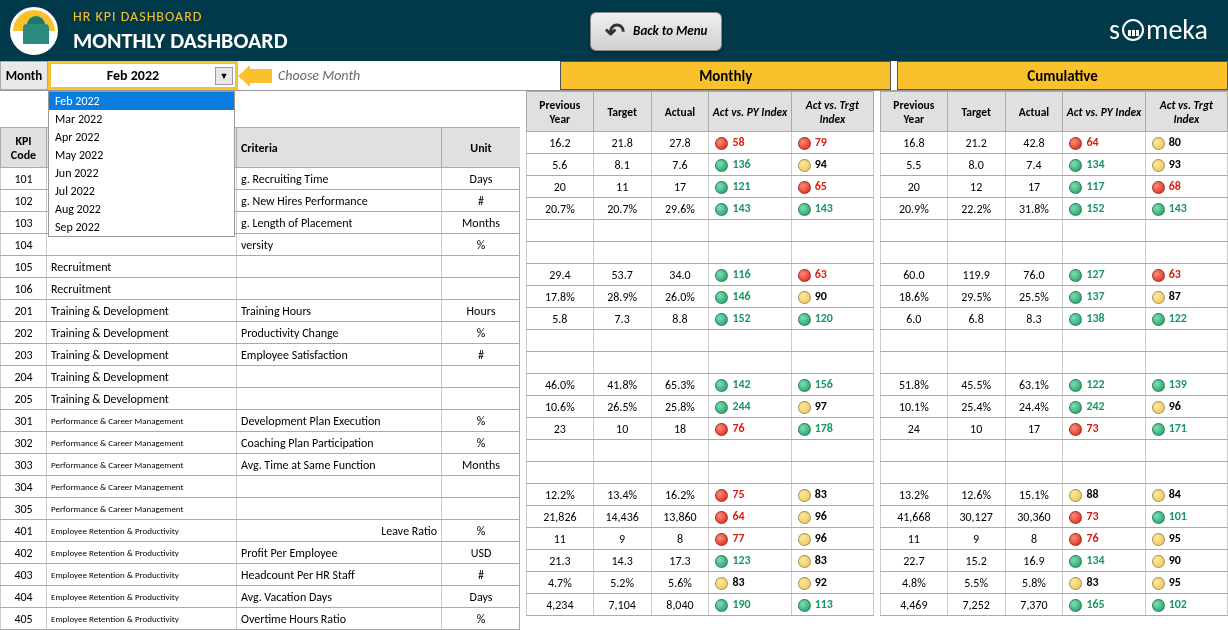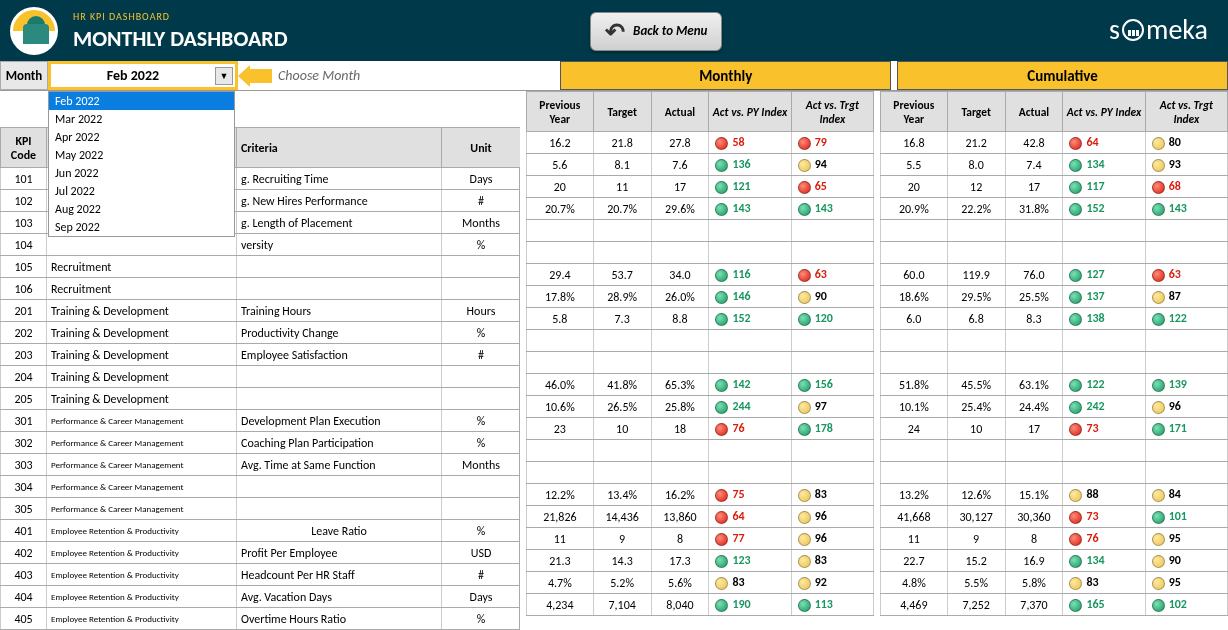--- a/index.html
+++ b/index.html
@@ -39,21 +39,21 @@
 }
 .avatar::after {
   content: '';
   position: absolute;
   width: 26px; height: 20px;
   background: #2a8a7e;
   border-radius: 4px 4px 0 0;
   bottom: 8px; left: 10px;
 }
 .header-titles { color: #f9c22d; }
-.header-title1 { font-size: 10px; font-weight: normal; letter-spacing: 1px; margin-bottom: 2px; }
+.header-title1 { font-size: 14px; font-weight: normal; letter-spacing: 1px; margin-bottom: 2px; }
 .header-title2 { font-size: 22px; font-weight: bold; color: #fff; }
 .back-btn {
   position: absolute;
   left: 590px;
   top: 12px;
   background: linear-gradient(#f0f0f0, #d0d0d0);
   border: 1px solid #888;
   border-radius: 6px;
   padding: 4px 14px;
   display: flex;
@@ -399,21 +399,21 @@
     </tr>
           <tr>
       <td class="col-code">305</td>
       <td class="col-dept small-text" style="text-align:left">Performance &amp; Career Management</td>
       <td class="col-crit" style="text-align:left"></td>
       <td class="col-unit"></td>
     </tr>
           <tr>
       <td class="col-code">401</td>
       <td class="col-dept small-text" style="text-align:left">Employee Retention &amp; Productivity</td>
-      <td class="col-crit" style="text-align:center">Leave Ratio</td>
+      <td class="col-crit" style="text-align:right">Leave Ratio</td>
       <td class="col-unit">%</td>
     </tr>
           <tr>
       <td class="col-code">402</td>
       <td class="col-dept small-text" style="text-align:left">Employee Retention &amp; Productivity</td>
       <td class="col-crit" style="text-align:left">Profit Per Employee</td>
       <td class="col-unit">USD</td>
     </tr>
           <tr>
       <td class="col-code">403</td>

